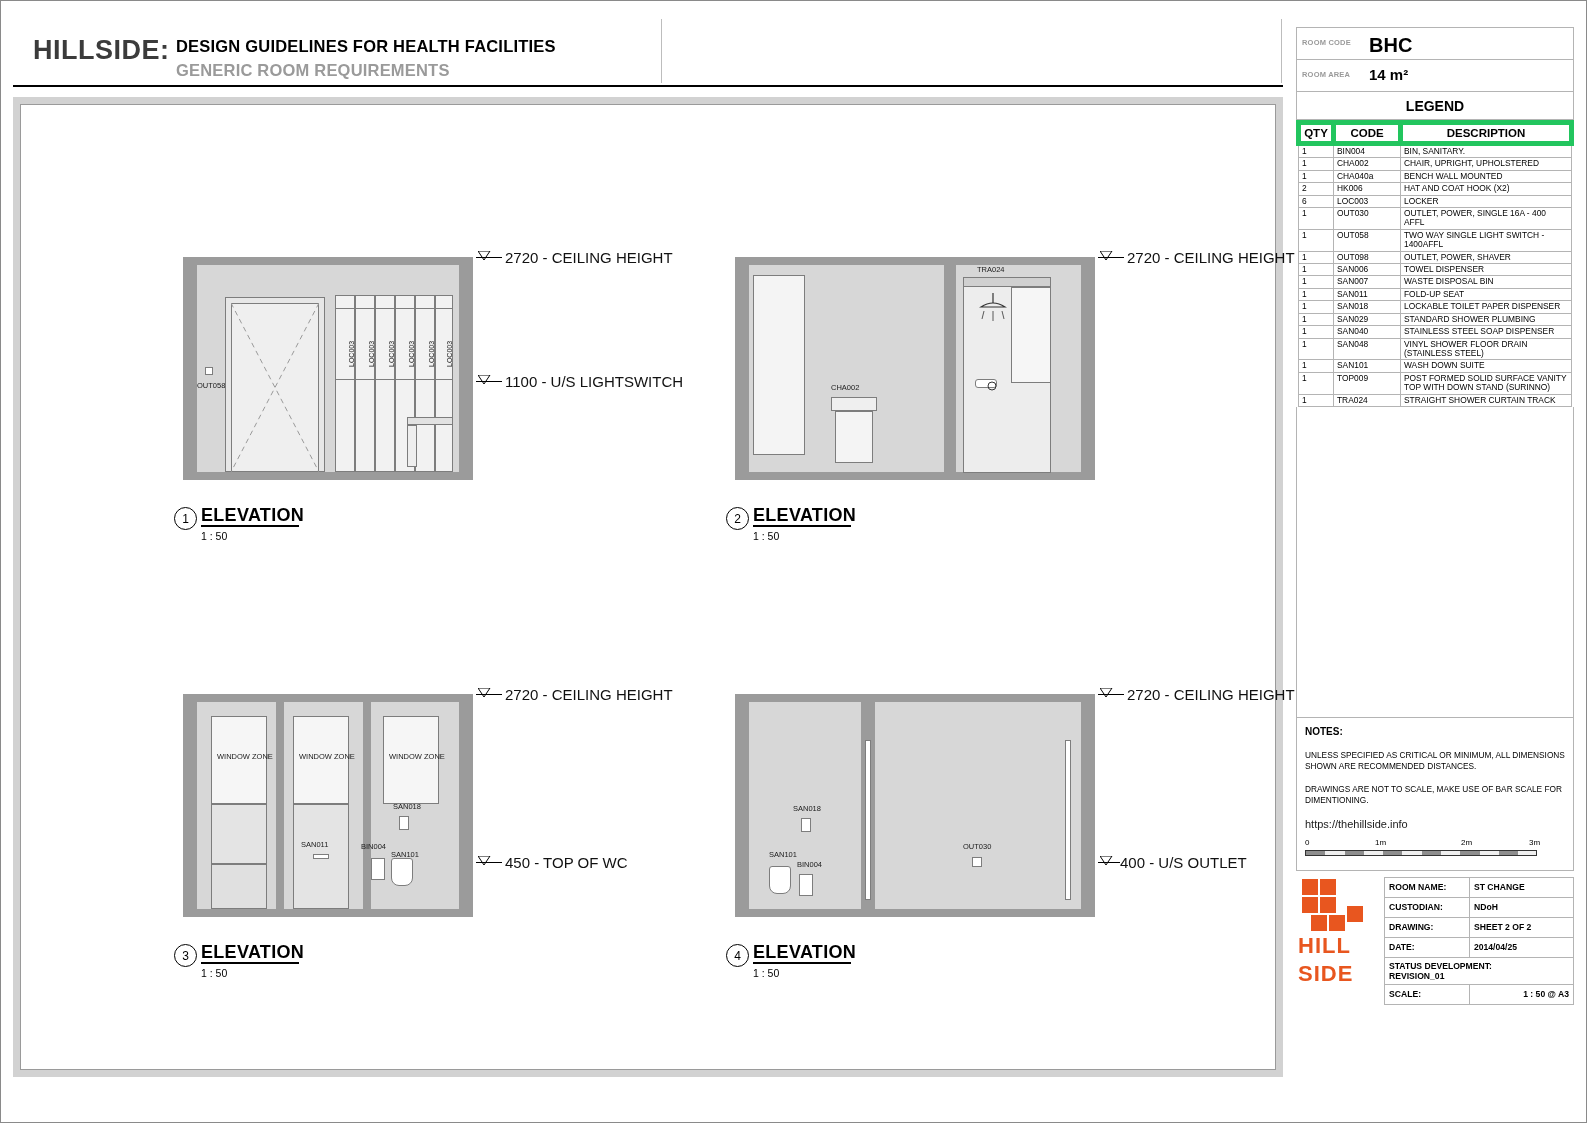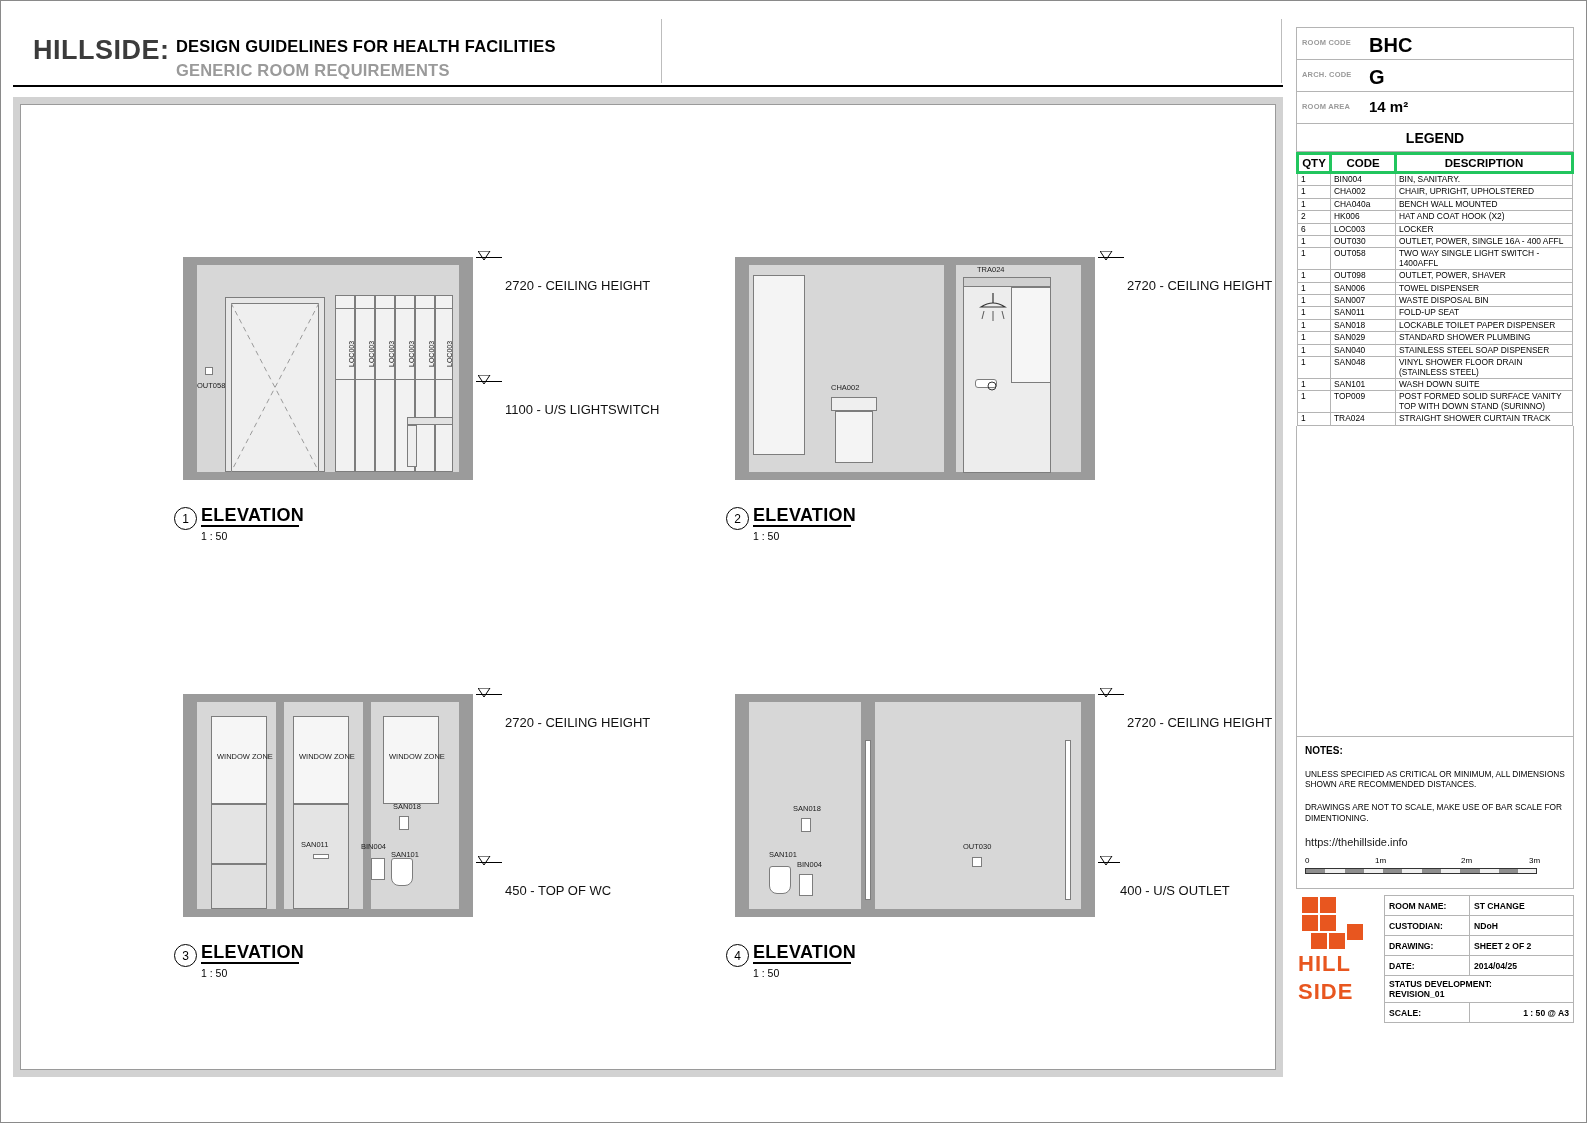--- a/index.html
+++ b/index.html
@@ -25,39 +25,39 @@
 
   
   .elev{position:absolute;}
   .elevimg{position:relative;background:#fff;}
   .wall{position:absolute;background:#9b9b9b;}
   .floorfill{position:absolute;background:#d9d9d9;}
   .white{position:absolute;background:#ffffff;border:1px solid #7d7d7d;box-sizing:border-box;}
   .thin{position:absolute;border:1px solid #7d7d7d;box-sizing:border-box;}
   .lbl{position:absolute;font-size:7.5px;color:#1a1a1a;white-space:nowrap;}
   .vlbl{position:absolute;font-size:7px;color:#1a1a1a;white-space:nowrap;transform:rotate(-90deg);transform-origin:left top;}
-  .lvl{position:absolute;font-size:13px;color:#111;white-space:nowrap;margin-top:29px;}
+  .lvl{position:absolute;font-size:15px;color:#111;white-space:nowrap;}
   .lvlline{position:absolute;height:1px;background:#000;}
 
   .elevtitle{position:absolute;font-size:18px;font-weight:bold;letter-spacing:.3px;}
   .elevscale{position:absolute;font-size:10.5px;}
   .circnum{position:absolute;width:21px;height:21px;border:1.4px solid #000;border-radius:50%;font-size:12px;display:flex;align-items:center;justify-content:center;}
   .ttlrule{position:absolute;height:2px;background:#000;}
 
   
   .rpanel{position:absolute;left:1295px;top:26px;width:278px;height:1070px;}
   .rrow{position:relative;border:1px solid #b4b4b4;border-top:none;height:31px;}
   .rrow:first-child{border-top:1px solid #b4b4b4;}
   .rlabel{position:absolute;left:5px;top:10px;font-size:7.5px;color:#9a9a9a;font-weight:bold;letter-spacing:.2px;}
   .rval{position:absolute;left:72px;top:6px;font-size:20px;font-weight:bold;}
   .rval.area{font-size:15px;}
   .legendhdr{height:27px;border:1px solid #b4b4b4;border-top:none;display:flex;align-items:center;justify-content:center;font-size:14px;font-weight:bold;}
 
   table.legend{border-collapse:collapse;width:278px;table-layout:fixed;}
-  table.legend th{font-size:11.5px;font-weight:bold;border:3px solid #22c55e;padding:2px 3px;text-align:center;}
+  table.legend th{font-size:11.5px;font-weight:bold;border:5px solid #22c55e;padding:2px 3px;text-align:center;}
   table.legend td{font-size:8.4px;border:1px solid #b4b4b4;padding:1px 3px;vertical-align:top;line-height:1.12;}
   td.qty{text-align:left;width:24px;}
   td.code{width:56px;}
   .legendfill{border:1px solid #b4b4b4;border-top:none;height:310px;}
 
   .notes{border:1px solid #b4b4b4;border-top:none;padding:8px 8px 10px 8px;}
   .notes-h{font-size:10px;font-weight:bold;margin-bottom:13px;}
   .notes-p{font-size:8.3px;line-height:1.32;margin-bottom:12px;}
   .notes-url{font-size:11px;color:#1a1a1a;margin-bottom:8px;}
   .barscale{position:relative;height:22px;}
@@ -275,24 +275,20 @@
 
   </div>
 
   <div class="rpanel">
 
     <div class="rrow">
       <span class="rlabel">ROOM CODE</span>
       <span class="rval">BHC</span>
     </div>
     <div class="rrow">
-      <span class="rlabel">ARCH. CODE</span>
-      <span class="rval">G</span>
-    </div>
-    <div class="rrow">
       <span class="rlabel">ROOM AREA</span>
       <span class="rval area">14 m²</span>
     </div>
 
     <div class="legendhdr">LEGEND</div>
 
     <table class="legend">
       <thead>
         <tr>
           <th class="qty" style="width:24px;">QTY</th>

